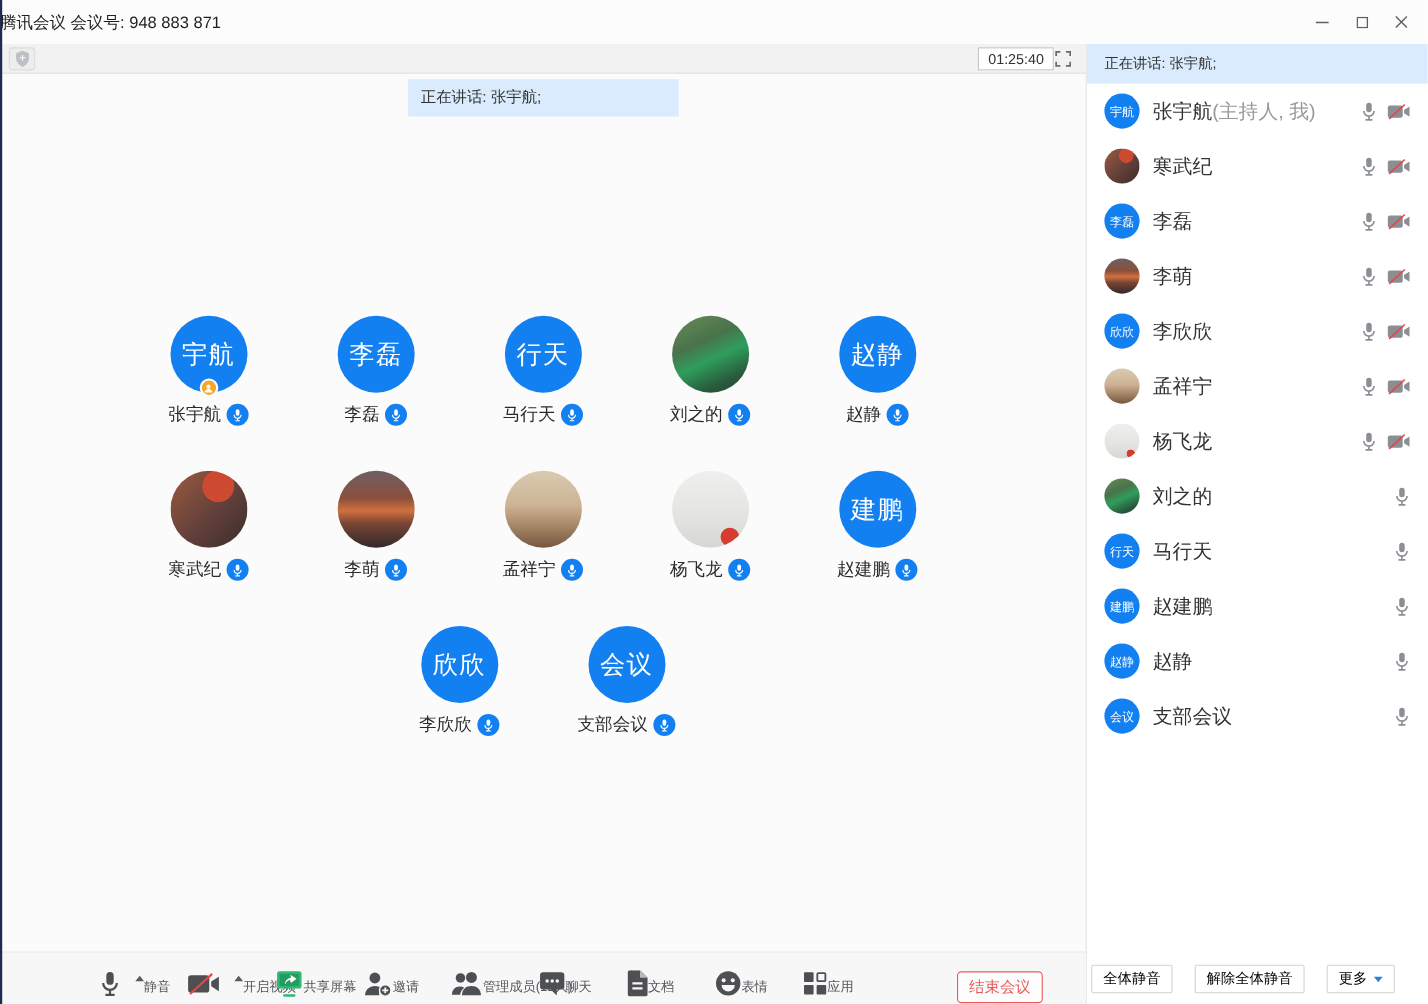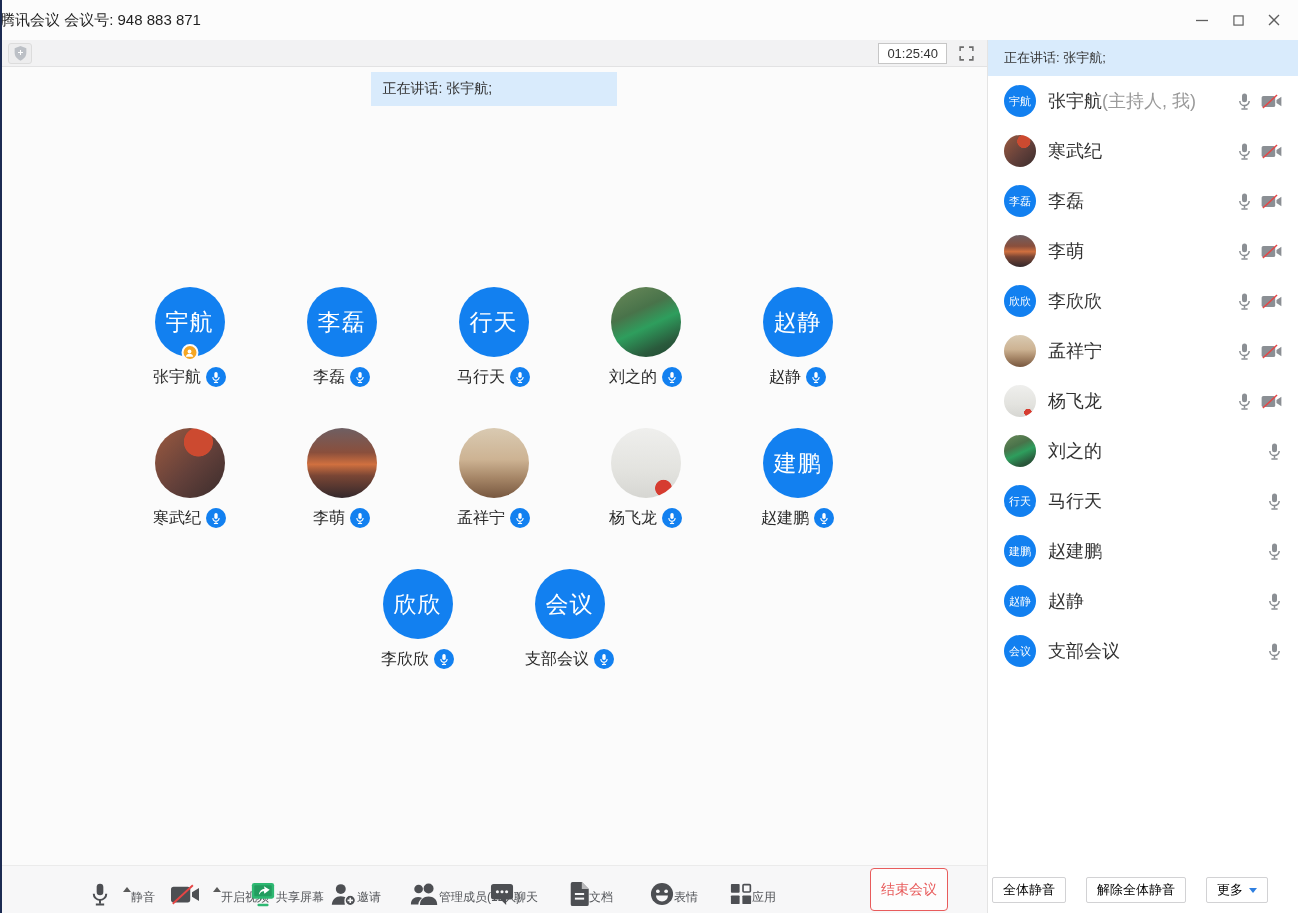--- a/index.html
+++ b/index.html
@@ -22,21 +22,21 @@
   .content { display:flex; height:873px; }
   .main { width:988px; background:#fbfbfb; border-right:1px solid #e4e4e4;
     position:relative; display:flex; flex-direction:column; }
   .sidebar { width:310px; background:#ffffff; display:flex; flex-direction:column; }
 
   
   .main-topbar { height:27px; background:#f2f2f3; border-bottom:1px solid #e2e2e3;
     display:flex; align-items:center; padding:0 12px 0 8px; flex:none; }
   .shield-btn { width:24px; height:21px; border:1px solid #dcdcdc; background:#ededee; border-radius:3px;
     display:flex; align-items:center; justify-content:center; }
-  .topbar-right { margin-left:auto; display:flex; align-items:center; gap:11px; }
+  .topbar-right { margin-left:auto; display:flex; align-items:center; }
   .timer-box { background:#fff; border:1px solid #c6c6c6; font-size:13px; color:#333; padding:1px 8px; line-height:17px; }
   .fullscreen-btn { display:flex; align-items:center; }
 
   
   .speak-banner { width:246px; height:34px; margin:5px auto 0; flex:none;
     background:#d9ebfc; display:flex; align-items:center; padding-left:12px;
     font-size:14px; color:#333; }
 
   
   .grid { width:770px; margin:181px auto 0; flex:none; }
@@ -71,21 +71,21 @@
   
   .toolbar { position:absolute; left:0; bottom:0; width:100%; height:48px;
     background:#f7f7f8; border-top:1px solid #ebebeb; overflow:hidden;
     display:flex; padding-left:90px; }
   .tool-item { width:80px; flex:none; display:flex; flex-direction:row; align-items:center;
     padding-top:9px; color:#4d4f53; cursor:default; }
   .tool-icon-row { height:26px; display:flex; align-items:center; }
   .caret-up { width:0; height:0; border-left:4px solid transparent; border-right:4px solid transparent;
     border-bottom:5px solid #5a5a5a; margin-left:13px; margin-top:-10px; }
   .tool-label { margin-top:7px; font-size:12px; color:#54565a; white-space:nowrap; }
-  .end-btn { position:absolute; right:39px; top:2px; width:78px; height:43px;
+  .end-btn { position:absolute; right:39px; top:17px; width:78px; height:29px;
     background:#fdfdfd; border:1px solid #e85c5c; border-radius:4px;
     color:#e85c5c; font-size:14px; display:flex; align-items:center; justify-content:center; }
 
   
   .sb-header { height:30px; background:#f2f2f3; border-bottom:1px solid #ececec; flex:none;
     display:flex; align-items:center; justify-content:center; position:relative; }
   .sb-chevron { position:absolute; left:15px; top:11px; }
   .sb-title { font-size:13px; color:#333; }
   .sb-banner { height:36px; flex:none; background:#d9ebfc; display:flex; align-items:center;
     padding-left:16px; font-size:13px; color:#333; }

